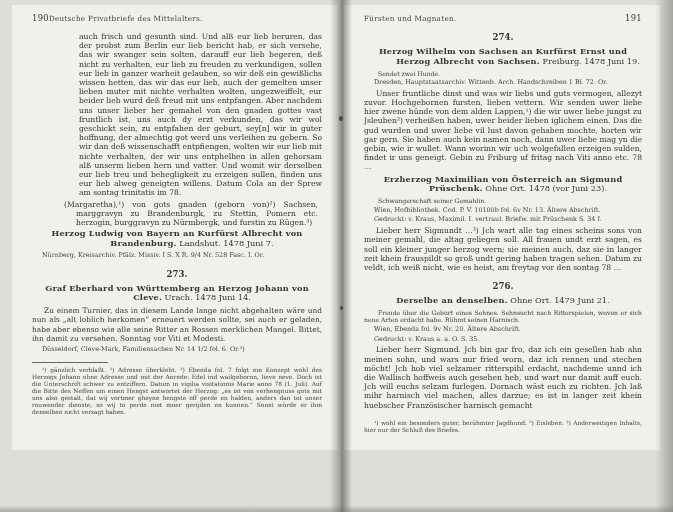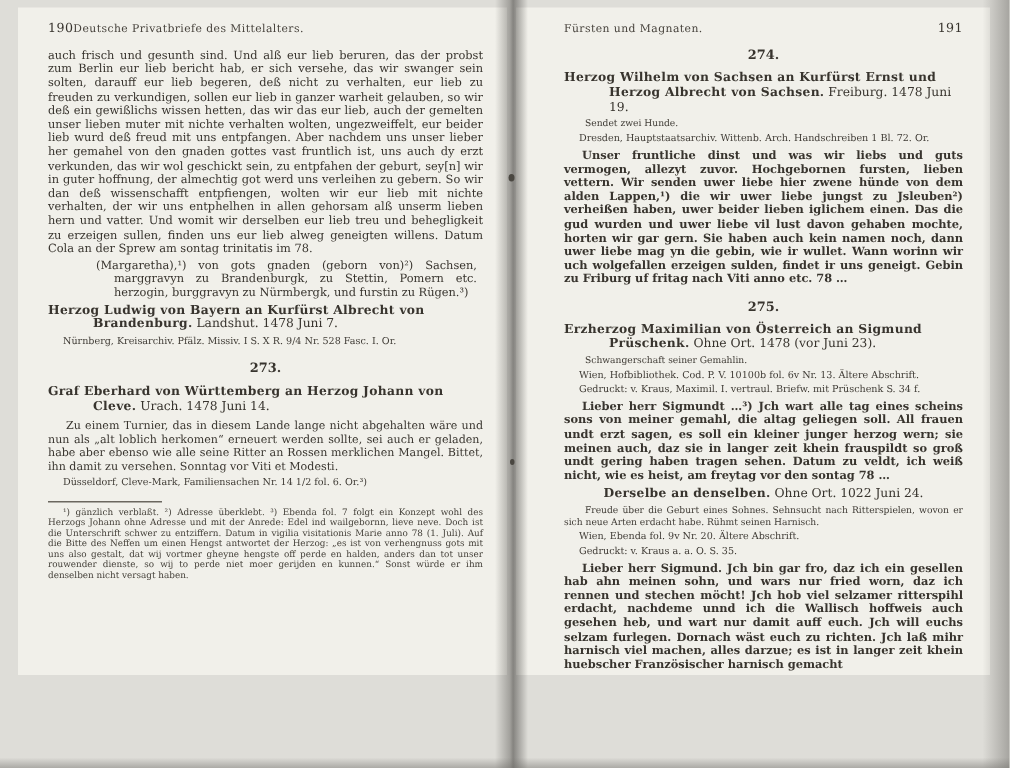--- a/index.html
+++ b/index.html
@@ -13,21 +13,21 @@
   .scan{
     position:relative;width:673px;height:512px;
     background:#deddd8;overflow:hidden;
   }
   .page{
     position:absolute;top:5px;height:445px;
     background:#f1f0ea;overflow:hidden;
     box-sizing:border-box;
   }
   .page-left{left:12px;width:326px;padding:8px 16px 6px 20px;}
-  .page-right{left:344px;width:316px;padding:8px 18px 6px 32px;}
+  .page-right{left:344px;width:316px;padding:8px 18px 6px 20px;}
   .gutter-shadow{
     position:absolute;top:0;left:330px;width:22px;height:512px;
     background:linear-gradient(90deg,rgba(90,88,84,0) 0%,rgba(90,88,84,.45) 45%,rgba(60,58,55,.55) 55%,rgba(90,88,84,0) 100%);
     pointer-events:none;
   }
   .edge-shadow-right{
     position:absolute;top:0;right:0;width:18px;height:512px;
     background:linear-gradient(90deg,rgba(110,108,104,0) 0%,rgba(110,108,104,.5) 100%);
     pointer-events:none;
   }
@@ -44,32 +44,32 @@
     display:flex;align-items:baseline;
     font-size:7.6px;letter-spacing:.3px;margin-bottom:9px;
   }
   .page-num{font-size:8.4px;}
   .running-title{flex:1;text-align:left;font-size:7.2px;color:#45403a;}
 
   .body-text{
     font-size:7.6px;line-height:9.2px;text-align:justify;
     margin:0 0 3px 0;
   }
-  .indent{text-indent:12px;font-weight:bold;}
+  .indent{text-indent:12px;}
   .signature{
     font-size:7.6px;line-height:9.2px;text-align:justify;
     margin:2px 0 2px 44px;text-indent:-12px;padding-right:4px;
   }
   .entry-number{
     text-align:center;font-weight:bold;font-size:8.6px;
     margin:9px 0 5px 0;
   }
   .entry-heading{
     font-size:8.2px;line-height:9.8px;
-    padding-left:30px;text-indent:-30px;margin:0 0 3px 0;
+    padding-left:30px;text-indent:-30px;margin:0 0 3px 0;text-align:center;
   }
   .entry-heading.centered{padding-left:0;text-indent:0;text-align:center;}
   .head-bold{font-weight:bold;letter-spacing:.2px;}
   .regest{
     font-size:7.4px;line-height:9.2px;text-align:justify;
     margin:0 0 3px 0;text-indent:12px;
   }
   .small-line{
     font-size:6.4px;line-height:7.8px;margin:0 0 2px 10px;
     color:#403c36;
@@ -80,21 +80,21 @@
   }
   .footnote-rule{
     border:none;border-top:1px solid #6b675f;
     width:76px;margin:8px 0 4px 0;
   }
   .footnotes{
     font-size:5.9px;line-height:7px;text-align:justify;
     color:#45413a;margin:0;text-indent:10px;
   }
   .footnotes-right{margin-top:10px;}
-  .letter-body{margin-bottom:2px;}
+  .letter-body{margin-bottom:2px;margin-left:47px;}
 </style>
 </head>
 <body>
 
 <div class="scan">
 
   <div class="page page-left">
     <div class="page-header">
       <span class="page-num">190</span>
       <span class="running-title">Deutsche Privatbriefe des Mittelalters.</span>
@@ -120,28 +120,28 @@
       <span class="running-title">Fürsten und Magnaten.</span>
       <span class="page-num">191</span>
     </div>
 
     <div class="entry-number" style="margin-top:2px;">274.</div>
     <p class="entry-heading"><span class="head-bold">Herzog Wilhelm von Sachsen an Kurfürst Ernst und Herzog Albrecht von Sachsen.</span> <span>Freiburg. 1478 Juni 19.</span></p>
     <p class="summary-line">Sendet zwei Hunde.</p>
     <p class="small-line">Dresden, Hauptstaatsarchiv. Wittenb. Arch. Handschreiben 1 Bl. 72. Or.</p>
     <p class="body-text indent">Unser fruntliche dinst und was wir liebs und guts vermogen, allezyt zuvor. Hochgebornen fursten, lieben vettern. Wir senden uwer liebe hier zwene hünde von dem alden Lappen,¹) die wir uwer liebe jungst zu Jsleuben²) verheißen haben, uwer beider lieben iglichem einen. Das die gud wurden und uwer liebe vil lust davon gehaben mochte, horten wir gar gern. Sie haben auch kein namen noch, dann uwer liebe mag yn die gebin, wie ir wullet. Wann worinn wir uch wolgefallen erzeigen sulden, findet ir uns geneigt. Gebin zu Friburg uf fritag nach Viti anno etc. 78 …</p>
 
-    <div class="entry-number">275.</div>
     <p class="entry-heading"><span class="head-bold">Erzherzog Maximilian von Österreich an Sigmund Prüschenk.</span> <span>Ohne Ort. 1478 (vor Juni 23).</span></p>
     <p class="summary-line">Schwangerschaft seiner Gemahlin.</p>
     <p class="small-line">Wien, Hofbibliothek. Cod. P. V. 10100b fol. 6v Nr. 13. Ältere Abschrift.</p>
     <p class="small-line">Gedruckt: v. Kraus, Maximil. I. vertraul. Briefw. mit Prüschenk S. 34 f.</p>
     <p class="body-text indent">Lieber herr Sigmundt …³) Jch wart alle tag eines scheins sons von meiner gemahl, die altag geliegen soll. All frauen undt erzt sagen, es soll ein kleiner junger herzog wern; sie meinen auch, daz sie in langer zeit khein frauspildt so groß undt gering haben tragen sehen. Datum zu veldt, ich weiß nicht, wie es heist, am freytag vor den sontag 78 …</p>
 
-    <p class="entry-heading centered"><span class="head-bold">Derselbe an denselben.</span> <span>Ohne Ort. 1022 Juni 24.</span></p>
+    <div class="entry-number">276.</div>
+    <p class="entry-heading centered"><span class="head-bold">Derselbe an denselben.</span> <span>Ohne Ort. 1479 Juni 21.</span></p>
     <p class="summary-line">Freude über die Geburt eines Sohnes. Sehnsucht nach Ritterspielen, wovon er sich neue Arten erdacht habe. Rühmt seinen Harnisch.</p>
     <p class="small-line">Wien, Ebenda fol. 9v Nr. 20. Ältere Abschrift.</p>
     <p class="small-line">Gedruckt: v. Kraus a. a. O. S. 35.</p>
     <p class="body-text indent">Lieber herr Sigmund. Jch bin gar fro, daz ich ein gesellen hab ahn meinen sohn, und wars nur fried worn, daz ich rennen und stechen möcht! Jch hob viel selzamer ritterspihl erdacht, nachdeme unnd ich die Wallisch hoffweis auch gesehen heb, und wart nur damit auff euch. Jch will euchs selzam furlegen. Dornach wäst euch zu richten. Jch laß mihr harnisch viel machen, alles darzue; es ist in langer zeit khein huebscher Französischer harnisch gemacht</p>
 
     <p class="footnotes footnotes-right">¹) wohl ein besonders guter, berühmter Jagdhund. ²) Eisleben. ³) Anderweitigen Inhalts, hier nur der Schluß des Briefes.</p>
   </div>
 
   <div class="gutter-shadow"></div>
   <div class="edge-shadow-right"></div>

